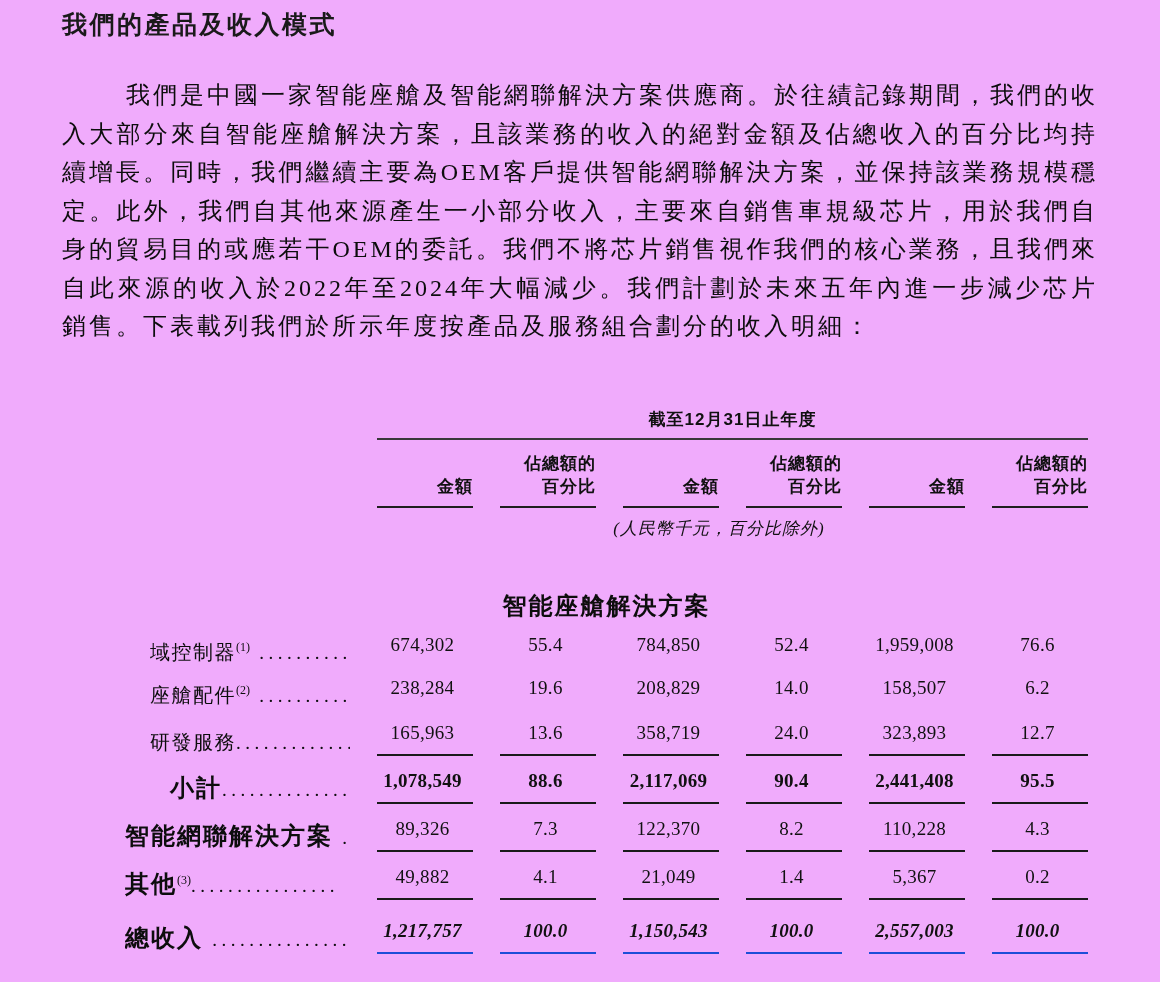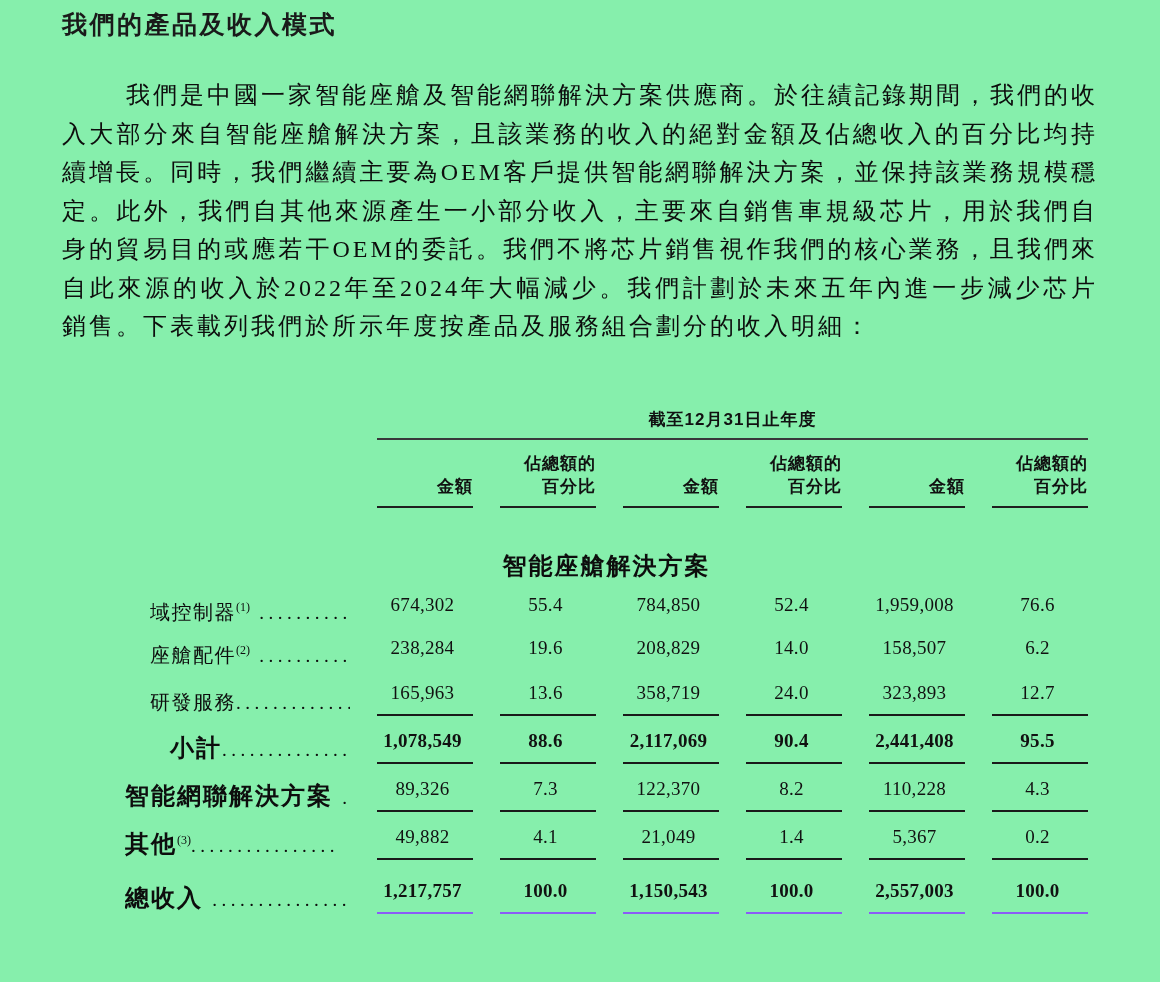--- a/index.html
+++ b/index.html
@@ -1,21 +1,21 @@
 <!DOCTYPE html>
 <html><head>
 <meta charset="utf-8">
 <style>
   html, body { margin: 0; padding: 0; background: #ffffff; }
   .page {
     position: relative;
     width: 1160px;
     height: 982px;
     box-sizing: border-box;
-    background: #86efac;
+    background: #f0abfc;
     padding: 8px 62px 0 62px;
     color: #111111;
     overflow: hidden;
   }
   .h1 {
     margin: 0;
     font-family: "Liberation Sans", sans-serif;
     font-weight: bold;
     font-size: 25px;
     letter-spacing: 2.5px;
@@ -132,21 +132,21 @@
   .r-section td { height: 46px; }
   .r-i1 td { height: 44px; }
   .r-i2 td { height: 43px; }
   .r-i3 td { height: 47px; }
   .r-subtotal td { height: 48px; }
   .r-net td { height: 48px; }
   .r-other td { height: 48px; }
   .r-total td { height: 54px; }
 
   .ul .cl { border-bottom: 2px solid #1a1a1a; }
-  .r-total .cl { border-bottom: 2px solid #8b5cf6; }
+  .r-total .cl { border-bottom: 2px solid #1d4ed8; font-style: italic; }
   .r-total td.num .cl::after {
     content: "";
     position: absolute;
     left: 0; right: 0; bottom: -6px;
     border-bottom: 2px solid #1a1a1a;
   }
   .bold-num td.num .cl span { font-weight: bold; }
 </style>
 </head>
 <body>
@@ -203,20 +203,26 @@
         <div class="cl"><span>金額</span></div>
       </td>
       <td>
         <div class="cl">
           <div>佔總額的</div>
           <div>百分比</div>
         </div>
       </td>
     </tr>
 
+    <tr class="r-note">
+      <td></td>
+      <td colspan="6">
+        <div class="note">(人民幣千元，百分比除外)</div>
+      </td>
+    </tr>
 
     <tr class="r-spacer">
           <td colspan="7"></td>
         </tr>
 
     <tr class="r-section">
       <td class="lbl" colspan="7">
         <span>智能座艙解決方案</span>
       </td>
     </tr>

